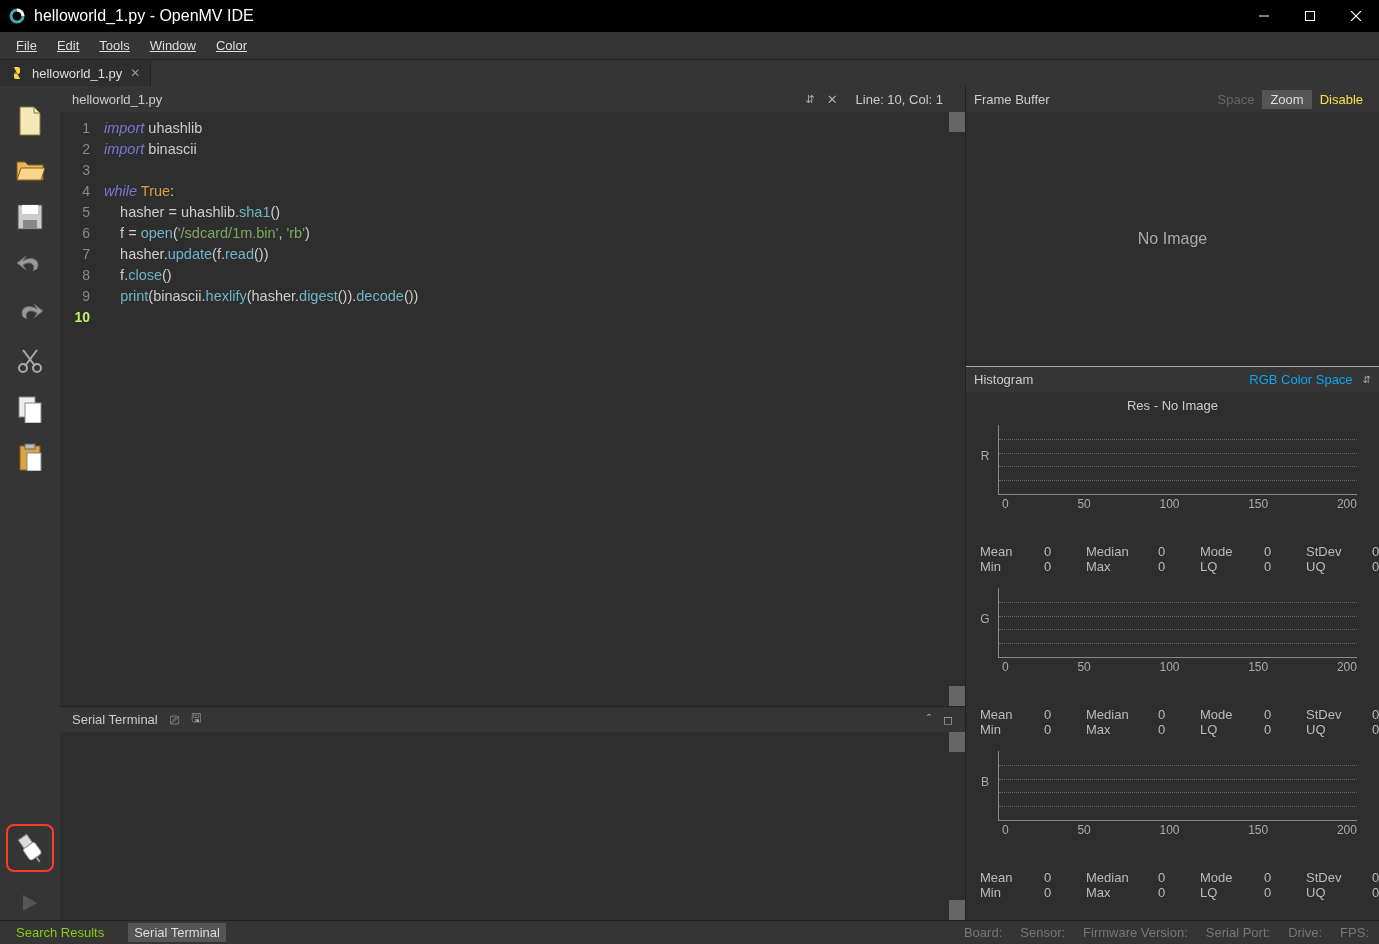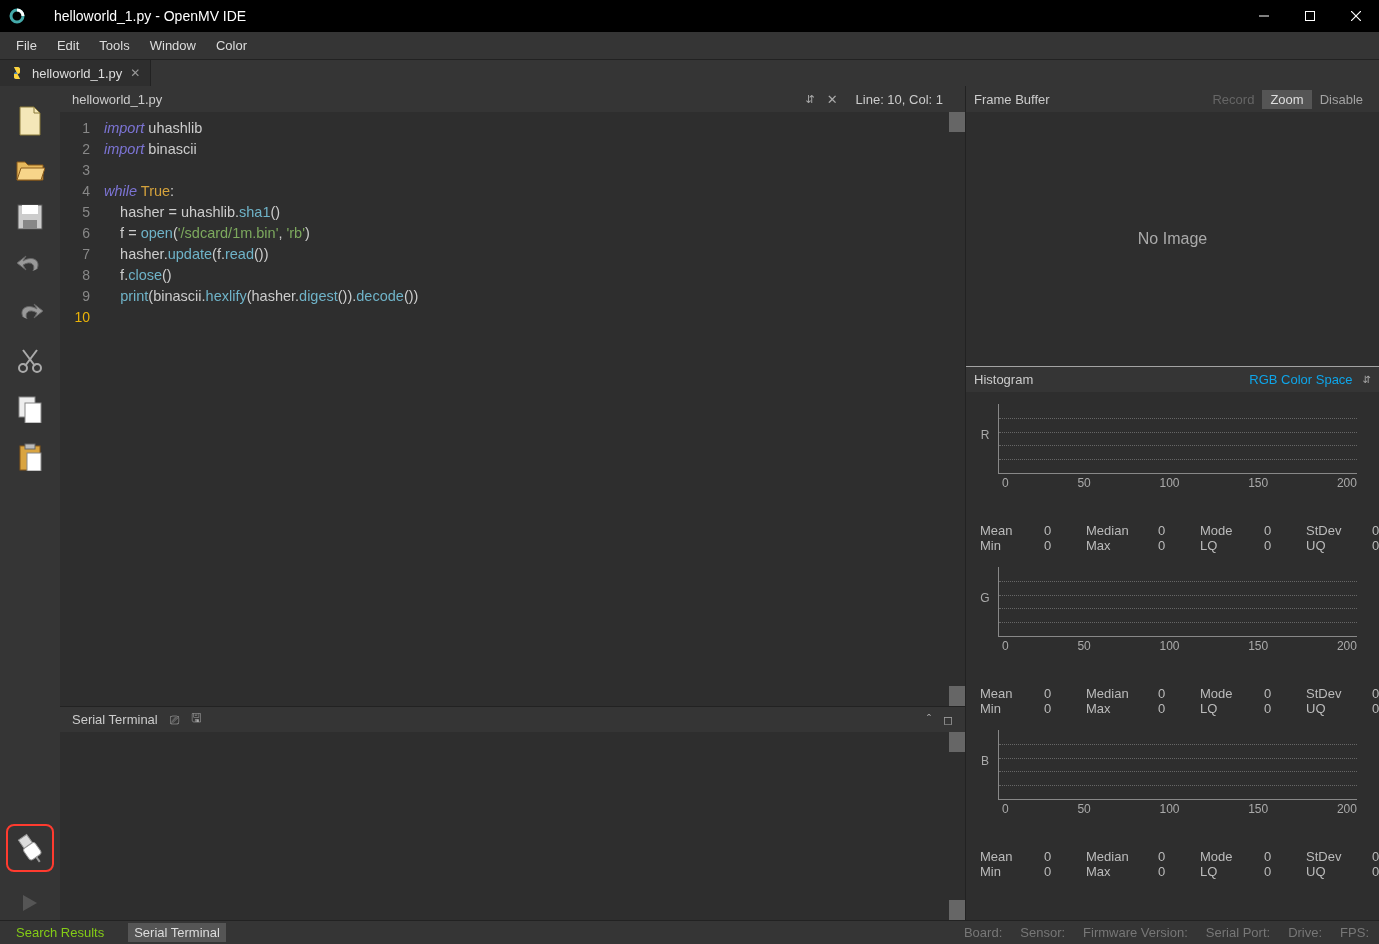--- a/index.html
+++ b/index.html
@@ -1,60 +1,60 @@
 <!DOCTYPE html>
 <html><head>
 <meta charset="utf-8">
 <style>
 * { margin:0; padding:0; box-sizing:border-box; font-family:"Segoe UI",Arial,sans-serif; }
 body { background:#2e2e2e; color:#bbb; font-size:13px; overflow:hidden; width:1379px; height:944px; }
 .titlebar { height:32px; background:#000; display:flex; align-items:center; padding:0 0 0 8px; color:#fff; }
 .titlebar .icon { width:18px; height:18px; margin-right:8px; display:flex; align-items:center; justify-content:center; }
-.titlebar .title { flex:1; font-size:14px;margin-left:20px; }
+.titlebar .title { flex:1; font-size:16px; }
 .titlebar .winbtn { width:46px; height:32px; display:flex; align-items:center; justify-content:center; color:#fff; }
 .menubar { height:28px; background:#353535; display:flex; align-items:center; padding:0 6px; border-bottom:1px solid #222; }
 .menubar .menuitem { padding:3px 10px; color:#ddd; cursor:default; text-decoration:underline; text-decoration-color:transparent; }
-.menubar .menuitem .ul { }
+.menubar .menuitem .ul { text-decoration:underline; }
 .tabbar { height:26px; background:#353535; display:flex; align-items:flex-end; }
 .tab { display:flex; align-items:center; background:#2e2e2e; height:26px; padding:0 10px; gap:8px; color:#ddd; border-right:1px solid #222; }
 .tab .pyicon { width:14px; height:14px; }
 .tab .close { color:#999; font-size:12px; }
 .mainrow { display:flex; height:calc(944px - 32px - 28px - 26px - 24px); }
 .lefttool { width:60px; background:#353535; display:flex; flex-direction:column; align-items:center; padding-top:18px; gap:14px; }
 .lefttool .tbtn { width:36px; height:34px; display:flex; align-items:center; justify-content:center; }
 .lefttool .spacer { flex:1; }
 .lefttool .connect { width:48px; height:48px; border:2px solid #ff3b2f; border-radius:8px; display:flex; align-items:center; justify-content:center; background:#353535; }
 .lefttool .play { color:#555; font-size:20px; }
 .centercol { flex:1; display:flex; flex-direction:column; min-width:0; }
 .edheader { height:26px; background:#353535; display:flex; align-items:center; padding:0 12px; color:#ccc; }
 .edheader .fname { flex:1; }
 .edheader .caret { margin-right:12px; font-size:11px; color:#aaa; }
 .edheader .x { color:#aaa; font-size:13px; margin-right:18px; }
 .edheader .pos { margin-left:auto; padding-right:10px; }
 .editor { flex:1; display:flex; background:#2e2e2e; overflow:hidden; position:relative; }
 .gutter { width:40px; text-align:right; padding:6px 10px 0 0; color:#888; font-family:Consolas,monospace; font-size:14px; line-height:21px; }
-.gutter .cur { color:#eab308; font-weight:normal; }
+.gutter .cur { color:#bef264; font-weight:bold; }
 .code { flex:1; padding:6px 0 0 4px; font-family:Consolas,monospace; font-size:14.5px; line-height:21px; white-space:pre; color:#ccc; }
 .kw { color:#7c74d4; font-style:italic; }
 .fn { color:#6fb3c8; }
 .str { color:#7da95e; }
 .num { color:#d4a23c; }
 .op { color:#ccc; }
 .editor .vscroll { position:absolute; right:0; top:0; width:16px; height:100%; background:#2e2e2e; }
 .editor .vscroll .thumb { position:absolute; top:0; width:16px; height:20px; background:#666; }
 .termheader { height:26px; background:#353535; display:flex; align-items:center; padding:0 12px; color:#ccc; gap:12px; border-top:1px solid #222; }
 .termheader .sp { flex:1; }
 .termheader .ic { color:#aaa; font-size:12px; }
 .terminal { height:188px; background:#2e2e2e; position:relative; }
 .terminal .vscroll { position:absolute; right:0; top:0; width:16px; height:100%; }
 .terminal .vscroll .thumb { position:absolute; top:0; width:16px; height:20px; background:#666; }
 .rightcol { width:414px; background:#353535; display:flex; flex-direction:column; border-left:1px solid #222; }
 .fbheader { height:26px; display:flex; align-items:center; padding:0 8px; color:#ccc; background:#353535; }
 .fbheader .lbl { flex:1; }
-.fbheader .btn { padding:2px 8px; color:#a3a3a3; }
+.fbheader .btn { padding:2px 8px; color:#fde047; }
 .fbheader .btn.active { background:#555; color:#ddd; }
 .fbview { height:254px; background:#2e2e2e; display:flex; align-items:center; justify-content:center; color:#aaa; font-size:16px; }
 .histheader { height:26px; display:flex; align-items:center; padding:0 8px; background:#353535; color:#ccc; border-top:1px solid #a3a3a3; }
 .histheader .lbl { flex:1; }
 .histheader .sel { color:#0ea5e9; font-size:13px; }
 .histheader .caret { margin-left:10px; font-size:10px; color:#aaa; }
 .histbody { flex:1; background:#2e2e2e; padding:4px 10px 6px 10px; overflow:hidden; color:#bbb; }
 .histres { text-align:center; font-size:13px; margin:2px 0 4px 0; color:#ccc; }
 .channel { margin-bottom:2px; }
 .chartrow { display:flex; align-items:stretch; height:78px; }
@@ -228,33 +228,34 @@
       <div class="vscroll">
           <div class="thumb"></div>
           <div class="thumb" style="top:auto;bottom:0"></div>
         </div>
     </div>
   </div>
 
   <div class="rightcol">
     <div class="fbheader">
       <span class="lbl">Frame Buffer</span>
-      <span class="btn" style="color:#666">Record</span>
+      <span class="btn" style="color:#666">Space</span>
       <span class="btn active">Zoom</span>
       <span class="btn">Disable</span>
     </div>
     <div class="fbview">
       <span>No Image</span>
     </div>
     <div class="histheader">
       <span class="lbl">Histogram</span>
       <span class="sel">RGB Color Space</span>
       <span class="caret">⇵</span>
     </div>
     <div class="histbody">
+      <div class="histres">Res - No Image</div>
 
       <div class="channel">
         <div class="chartrow">
           <div class="ylab">R</div>
           <div class="plot">
             <div class="hline" style="top:20%"></div>
               <div class="hline" style="top:40%"></div>
             <div class="hline" style="top:60%"></div>
               <div class="hline" style="top:80%"></div>
           </div>

